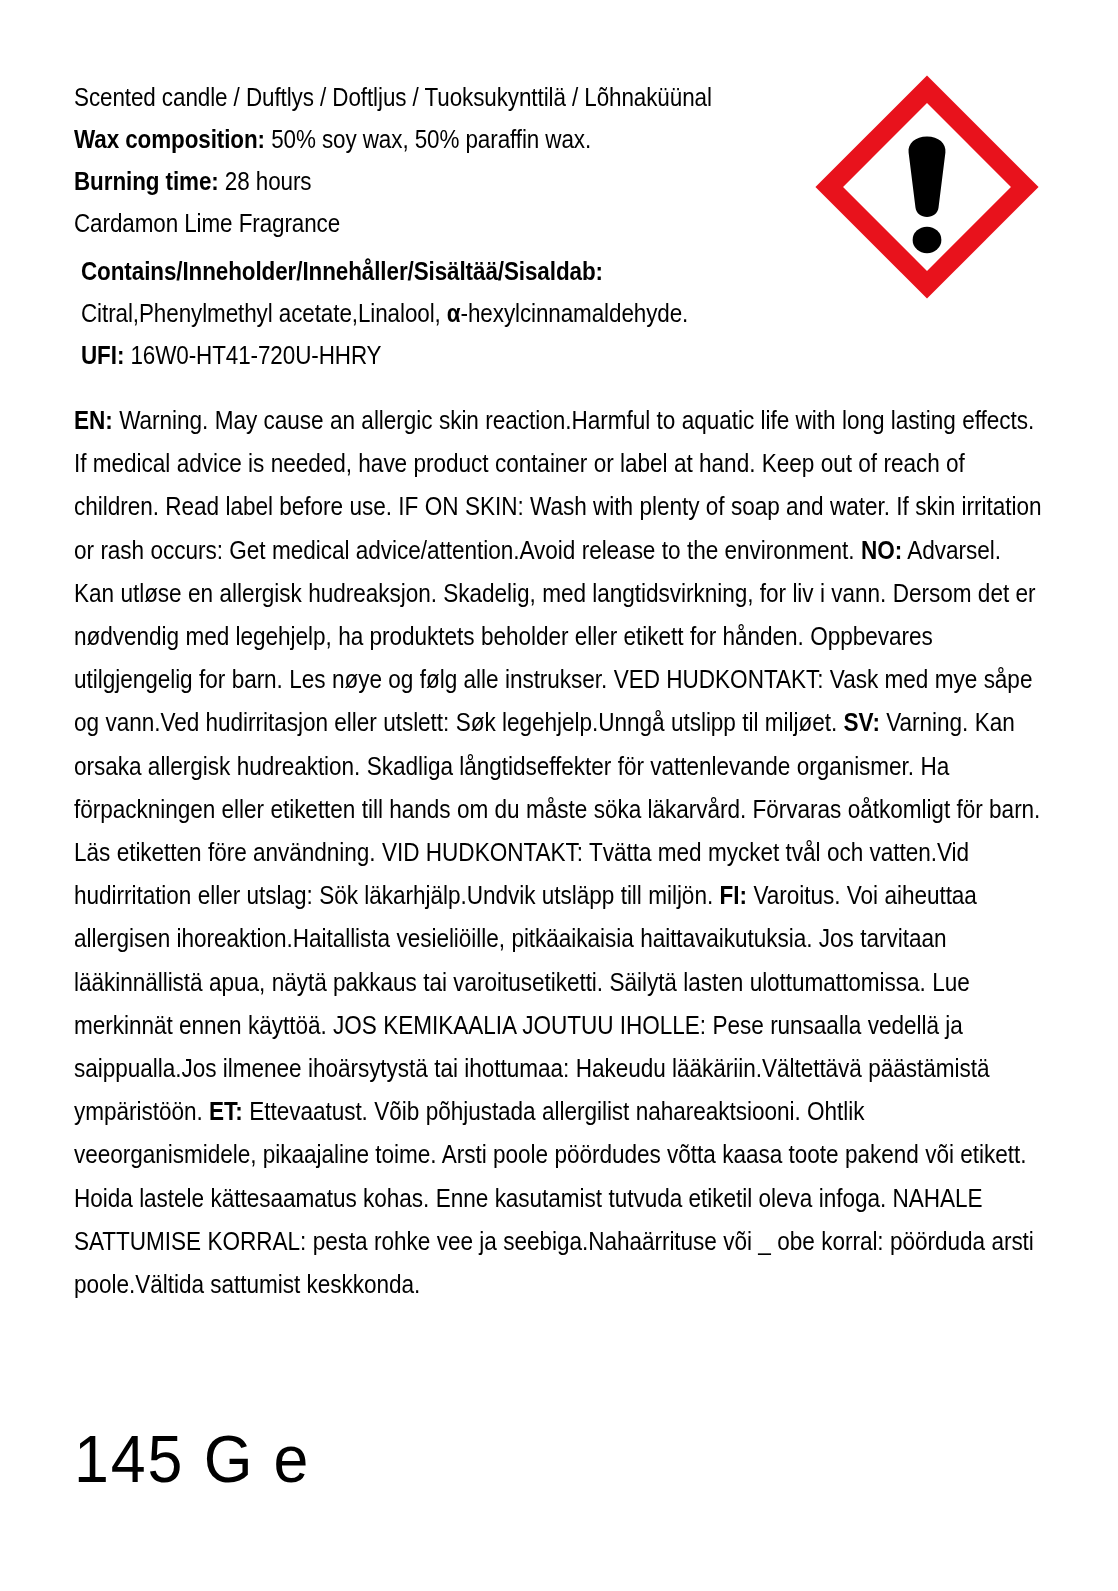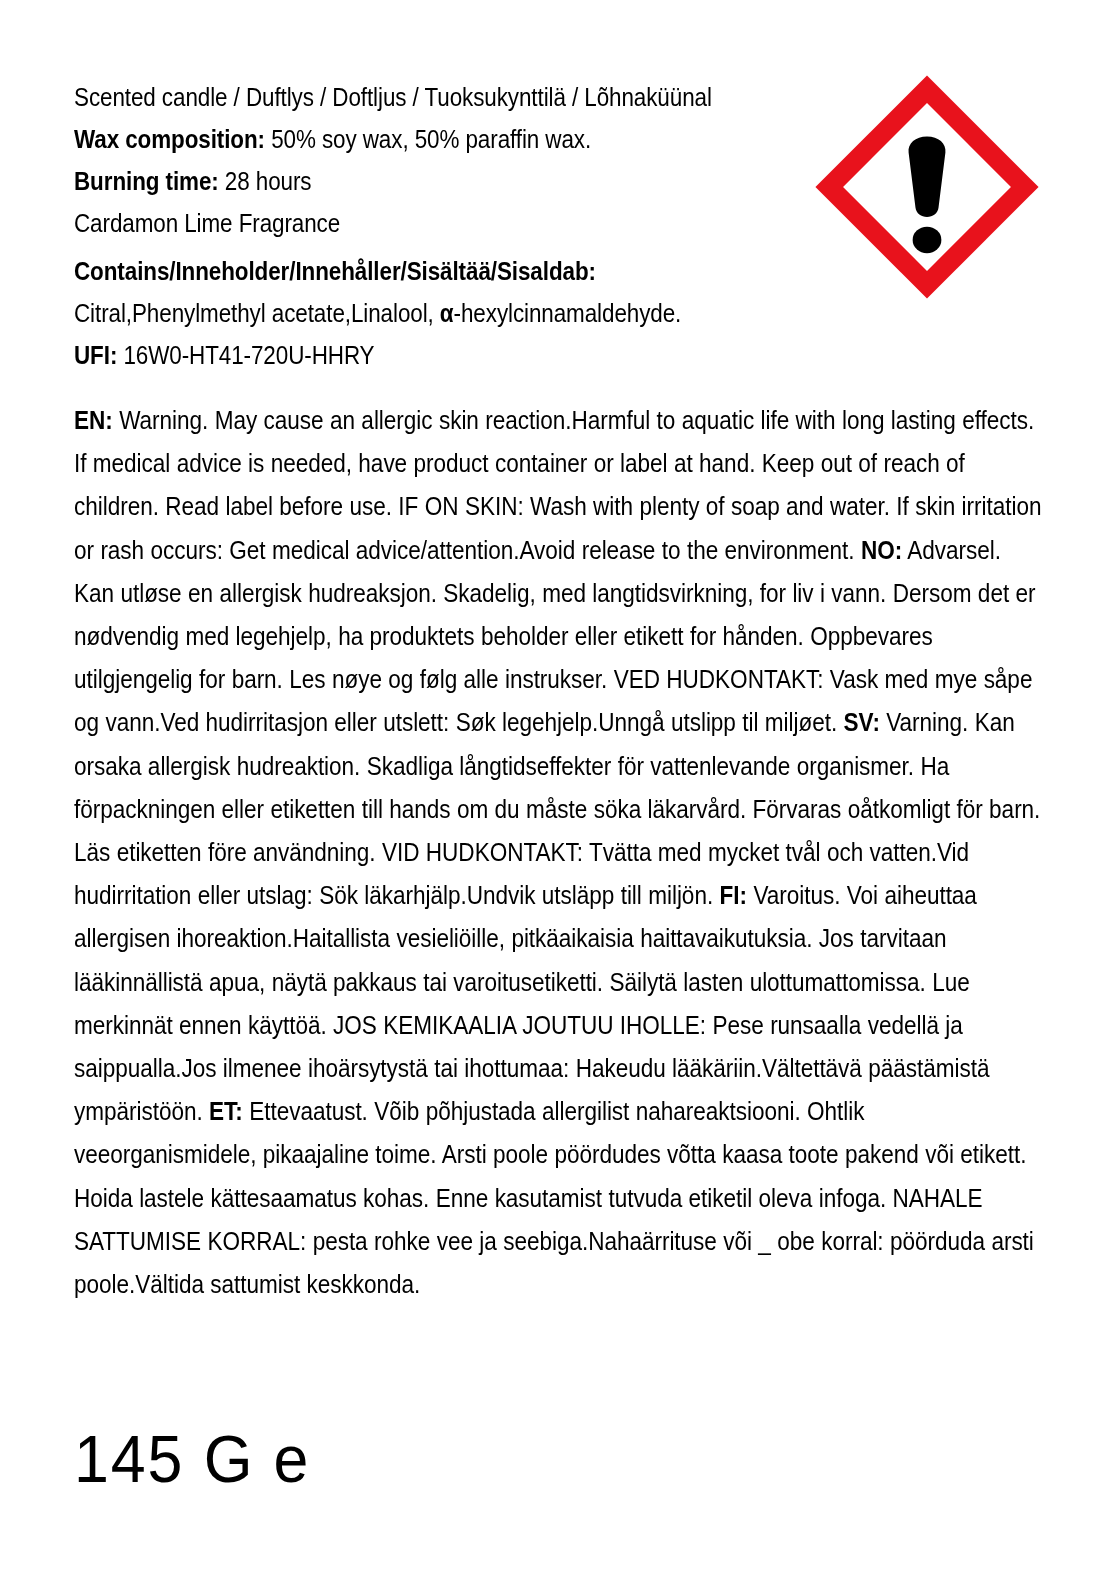--- a/index.html
+++ b/index.html
@@ -55,21 +55,21 @@
   }
 
   .header-line b,
   .header-line .b {
     font-weight: 700;
   }
 
   
   .sub-block {
     position: absolute;
-    left: 74px;
+    left: 81px;
     top: 250px;
     width: 900px;
   }
   .sub-line {
     font-size: 25.5px;
     line-height: 42px;
     letter-spacing: -0.1px;
     white-space: nowrap;
     transform: scaleX(0.88);
     transform-origin: left center;

